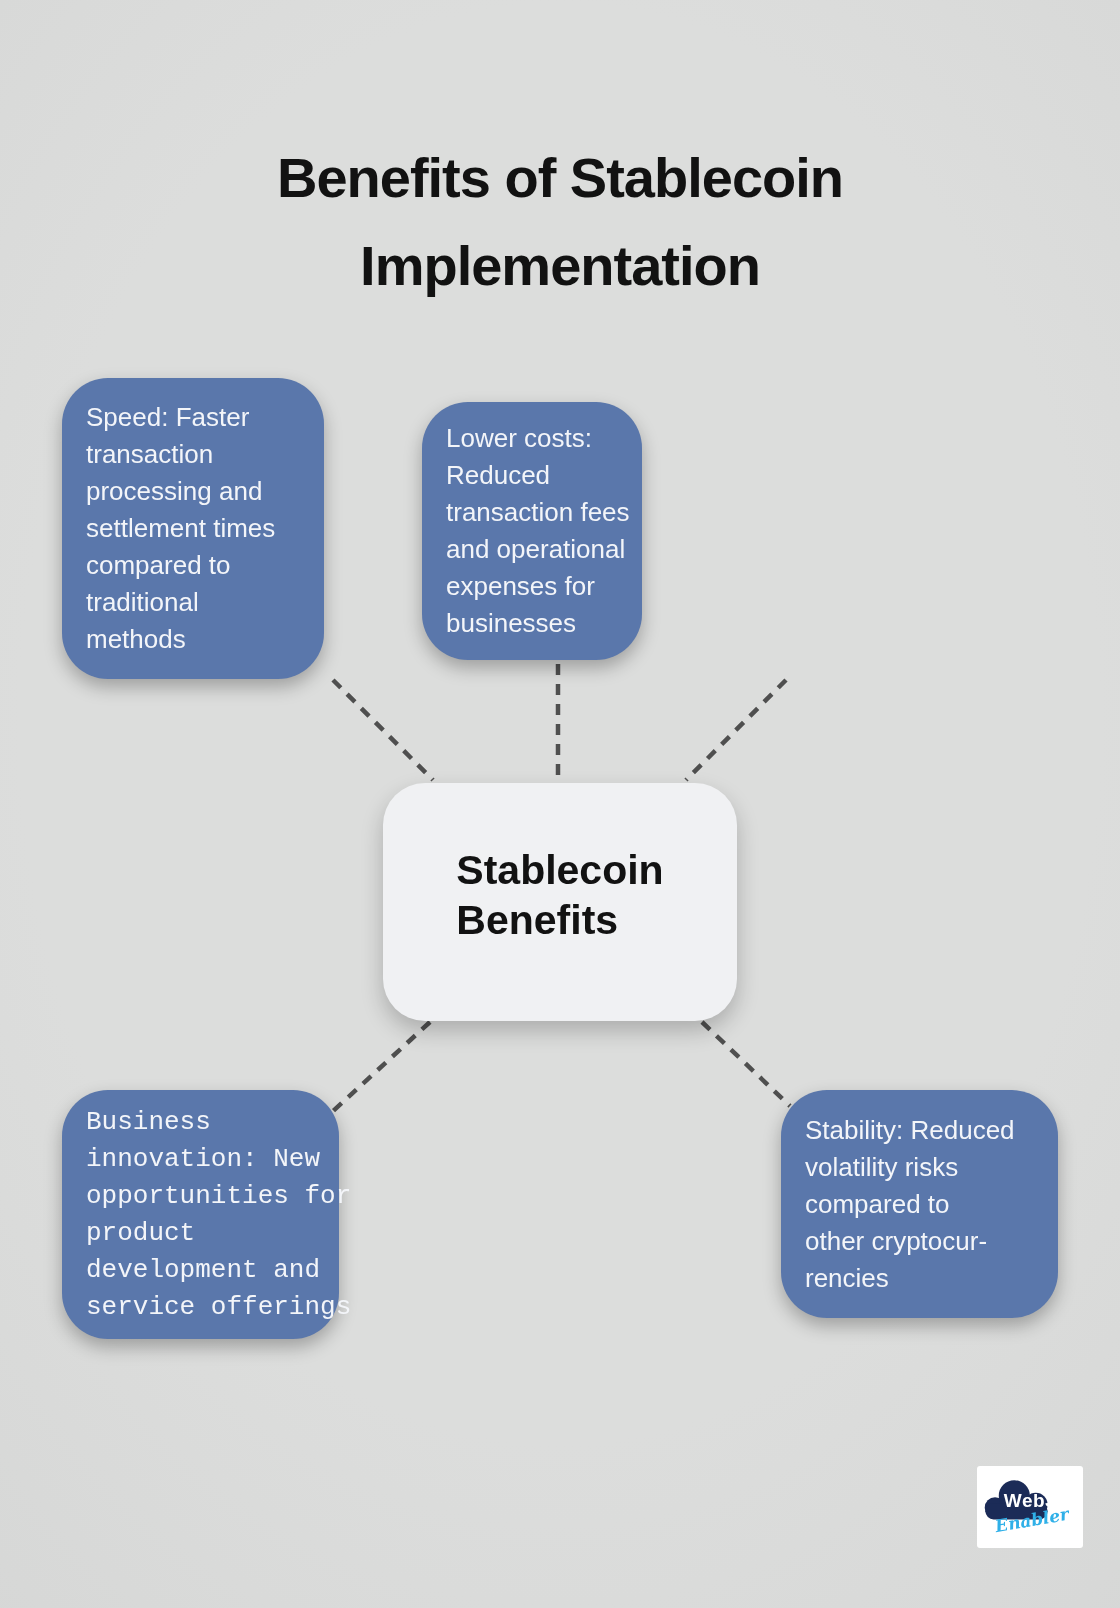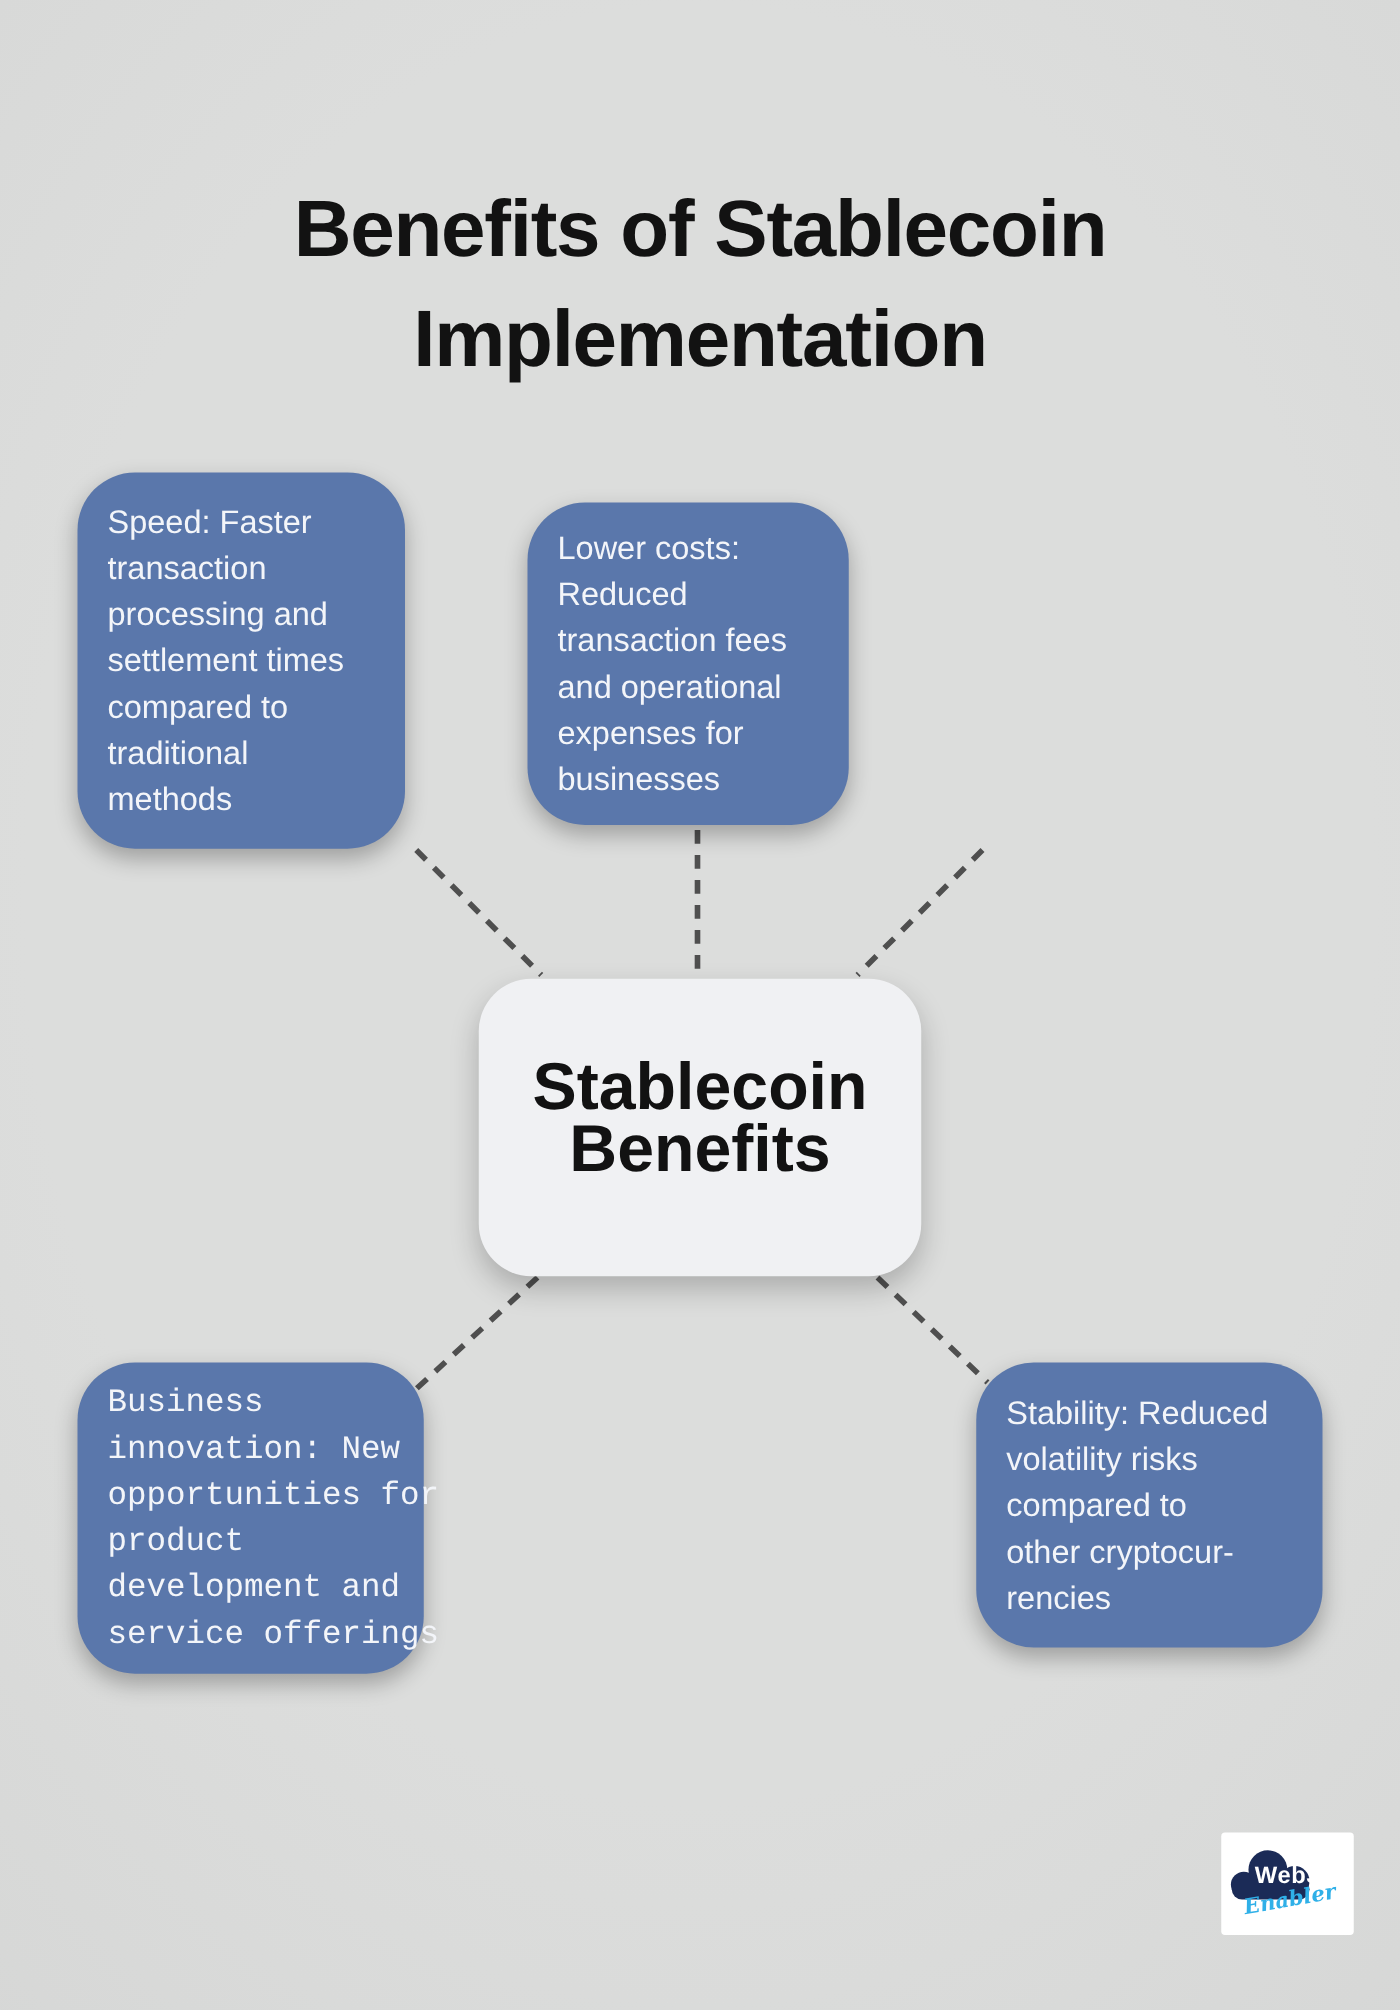--- a/index.html
+++ b/index.html
@@ -13,21 +13,21 @@
     background: radial-gradient(ellipse 900px 1200px at 50% 45%,
                 var(--background, #dcdddc) 60%, #d6d7d6 100%);
   }
 
   .title {
     position: absolute;
     top: 96px;
     left: 0;
     width: 1120px;
     text-align: center;
-    font-size: 64px;
+    font-size: 56px;
     line-height: 88px;
     font-weight: 700;
     letter-spacing: -1px;
     color: var(--title-text, #121212);
     white-space: pre-line;
   }
 
   .connectors {
     position: absolute;
     left: 0; top: 0;
@@ -52,42 +52,41 @@
   }
   .node-text {
     color: var(--node-text, #f3f5f9);
     font-size: 26px;
     line-height: 37px;
     white-space: pre;
     font-weight: 400;
   }
 
   .node-speed        { left: 62px;  top: 378px;  width: 262px; height: 301px; }
-  .node-lower-costs  { left: 422px; top: 402px;  width: 257px; height: 258px; }
+  .node-lower-costs  { left: 422px; top: 402px;  width: 220px; height: 258px; }
   .node-access       { left: 781px; top: 398px;  width: 277px; height: 301px; }
   .node-innovation   { left: 62px;  top: 1090px; width: 277px; height: 249px; font-family: Liberation Mono, monospace; }
   .node-stability    { left: 781px; top: 1090px; width: 277px; height: 228px; }
 
   .center-node {
     position: absolute;
     left: 383px; top: 783px;
     width: 354px; height: 238px;
     background: var(--center-fill, #f0f1f3);
     border-radius: 42px;
     box-shadow: 0 10px 22px rgba(0,0,0,0.22);
     display: flex;
     align-items: center;
     justify-content: center;
   }
   .center-text {
     color: var(--center-text, #121212);
-    font-size: 53px;
+    font-size: 41px;
     line-height: 50px;
     font-weight: 700;
-    text-align: center;
     white-space: pre-line;
     margin-top: -14px;
   }
 
   .logo-box {
     position: absolute;
     left: 977px; top: 1466px;
     width: 106px; height: 82px;
     background: #ffffff;
     border-radius: 3px;

